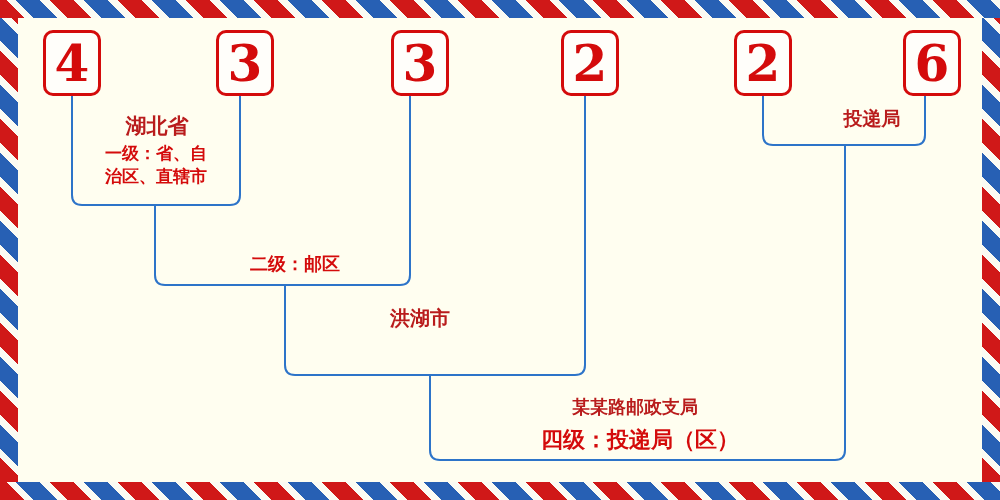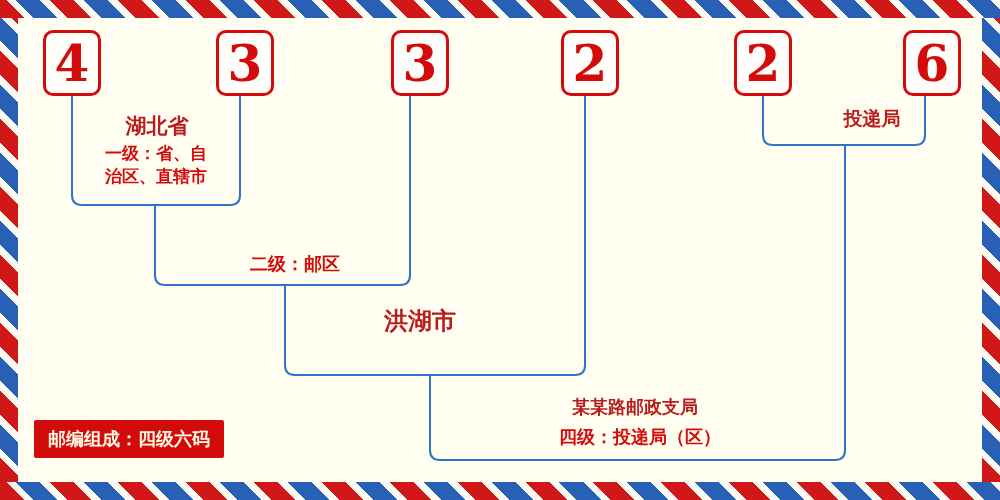--- a/index.html
+++ b/index.html
@@ -67,25 +67,25 @@
     z-index: 3;
     text-align: center;
     font-family: "DejaVu Serif", "Liberation Serif", serif;
   }
   .navy { color: #b91c1c; font-weight: bold; }
   .red  { color: #d40b0b; font-weight: bold; }
 
   .lab-province  { left: 77px;  top: 112px; width: 160px; font-size: 21px; }
   .lab-level1    { left: 66px;  top: 142px; width: 180px; font-size: 17px; line-height: 23px; }
   .lab-level2    { left: 195px; top: 252px; width: 200px; font-size: 18px; }
-  .lab-city      { left: 340px; top: 305px; width: 160px; font-size: 24px; }
+  .lab-city      { left: 340px; top: 305px; width: 160px; font-size: 20px; }
   .lab-level3    { left: 280px; top: 338px; width: 300px; font-size: 18px; }
   .lab-delivery  { left: 792px; top: 106px; width: 160px; font-size: 19px; }
   .lab-branch    { left: 515px; top: 395px; width: 240px; font-size: 18px; }
-  .lab-level4    { left: 490px; top: 425px; width: 300px; font-size: 18px; }
+  .lab-level4    { left: 490px; top: 425px; width: 300px; font-size: 22px; }
 
   .badge {
     position: absolute;
     left: 34px;
     top: 420px;
     z-index: 3;
     background: #d40b0b;
     color: #fffbe6;
     font-family: "DejaVu Serif", "Liberation Serif", serif;
     font-weight: bold;
@@ -144,15 +144,14 @@
 
   <div class="label navy lab-city">洪湖市</div>
 
 
   <div class="label navy lab-delivery">投递局</div>
 
   <div class="label navy lab-branch">某某路邮政支局</div>
 
   <div class="label red lab-level4">四级：投递局（区）</div>
 
-  <div class="badge">邮编组成：四级六码</div>
 
 </div>
 
 </body></html>

